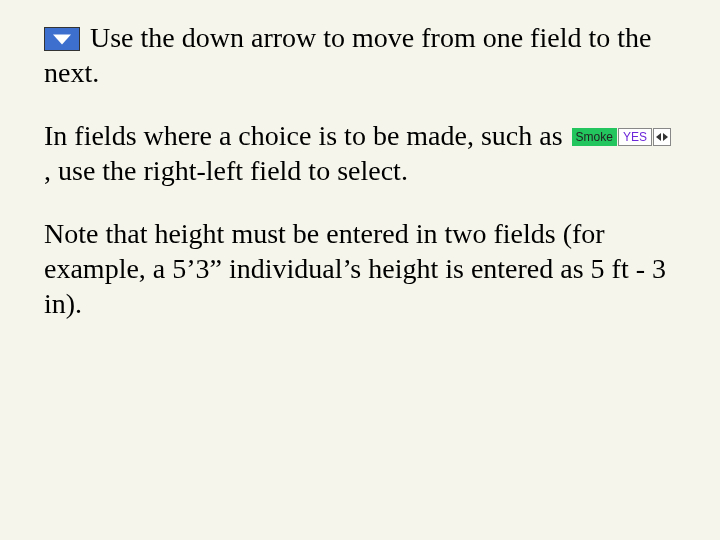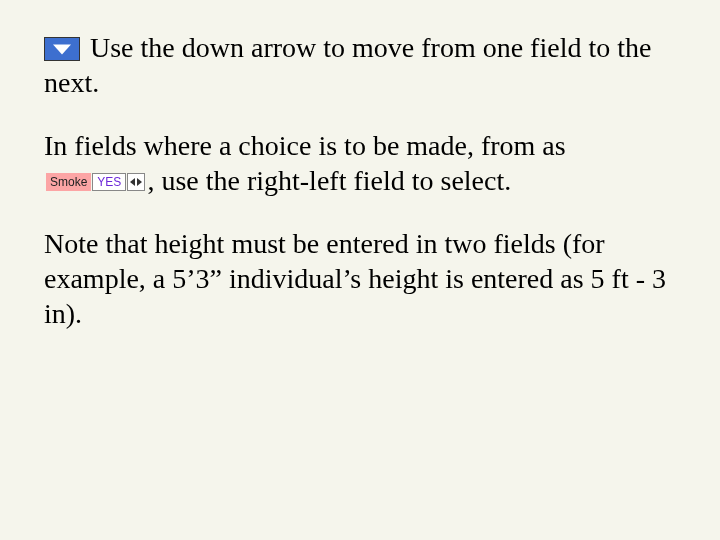--- a/index.html
+++ b/index.html
@@ -8,21 +8,21 @@
     width: 720px;
     height: 540px;
     background: #f5f5ec;
     font-family: "Times New Roman", Times, serif;
     font-size: 28px;
     color: #000;
     line-height: 1.25;
     box-sizing: border-box;
   }
   .content {
-    padding: 30px 44px 0 44px;
+    padding: 20px 44px 0 44px;
   }
   .para {
     margin-bottom: 28px;
   }
   .down-arrow-icon {
     display: inline-block;
     width: 34px;
     height: 22px;
     background: #3d6fcf;
     border: 1px solid #333;
@@ -48,21 +48,21 @@
     vertical-align: middle;
     font-family: Arial, Helvetica, sans-serif;
     font-size: 12px;
     line-height: 1;
     margin: 0 2px;
     position: relative;
     top: -2px;
   }
   .smoke-widget .sw-label {
     display: inline-block;
-    background: #fca5a5;
+    background: #22c55e;
     padding: 3px 4px;
     color: #222;
     vertical-align: middle;
   }
   .smoke-widget .sw-value {
     display: inline-block;
     background: #fff;
     border: 1px solid #888;
     padding: 2px 4px;
     color: #6d28d9;
@@ -100,20 +100,20 @@
 </head>
 <body>
 
 <div class="content">
 
   <div class="para">
     <span class="down-arrow-icon"></span><span>Use the down arrow to move from one field to the next.</span>
   </div>
 
   <div class="para">
-    <span>In fields where a choice is to be made, from as </span><span class="smoke-widget"><span class="sw-label">Smoke</span><span class="sw-value">YES</span><span class="sw-arrows"><span class="tri-left"></span><span class="tri-right"></span></span></span><span>, use the right-left field to select.</span>
+    <span>In fields where a choice is to be made, such as </span><span class="smoke-widget"><span class="sw-label">Smoke</span><span class="sw-value">YES</span><span class="sw-arrows"><span class="tri-left"></span><span class="tri-right"></span></span></span><span>, use the right-left field to select.</span>
   </div>
 
   <div class="para">
     <span>Note that height must be entered in two fields (for example, a 5’3” individual’s height is entered as 5 ft - 3 in).</span>
   </div>
 
 </div>
 
 </body></html>

